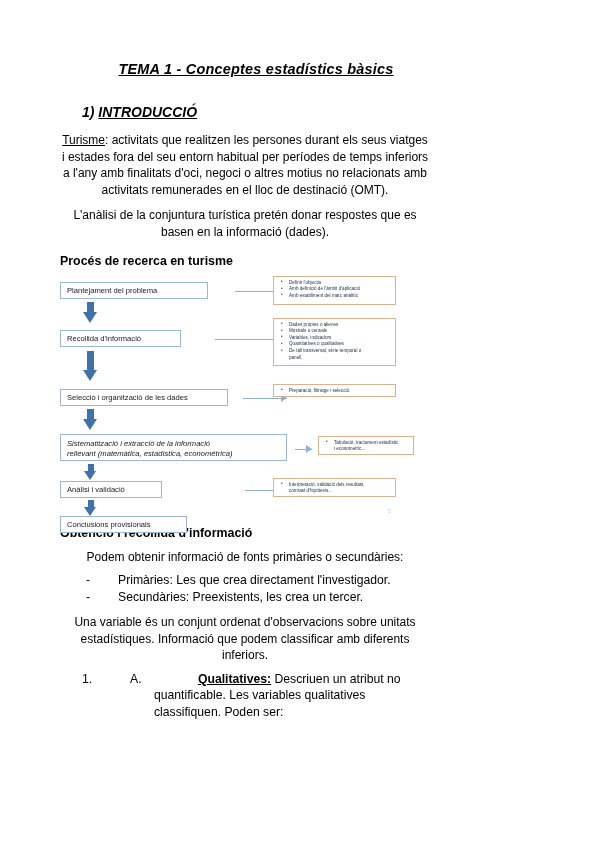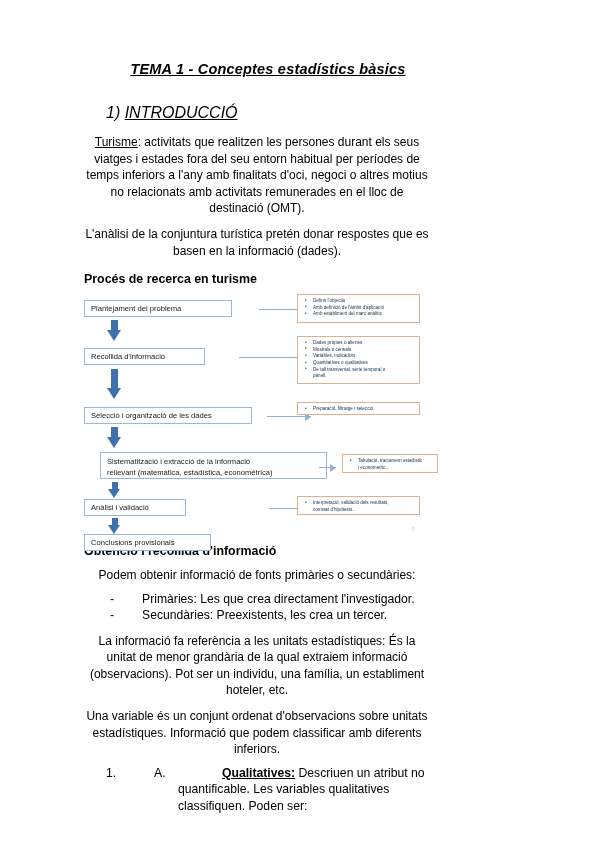--- a/index.html
+++ b/index.html
@@ -14,37 +14,37 @@
     font-family: "Liberation Sans", sans-serif;
     color: #000000;
     position: relative;
     overflow: hidden;
   }
   .page {
     position: absolute;
     left: 0; top: 0;
     width: 500px;
     height: 848px;
-    padding: 52px 70px 20px 84px;
+    padding: 52px 70px 20px 60px;
   }
 
   
   .doc-title {
     font-size: 14.5px;
     font-weight: bold;
     font-style: italic;
     text-decoration: underline;
     text-align: center;
     letter-spacing: 0.2px;
     margin: 9px 0 0 0;
     padding-left: 22px;
   }
   .section-num {
-    font-size: 16px;
-    font-weight: normal;
+    font-size: 14px;
+    font-weight: bold;
     font-style: italic;
     margin: 27px 0 12px 0;
     padding-left: 22px;
   }
   .section-num .u { text-decoration: underline; }
 
   
   p.body {
     font-size: 12px;
     line-height: 16.6px;
@@ -256,21 +256,21 @@
       <span class="shaft"></span>
         <span class="head"></span>
     </div>
 
     <div class="flowbox" style="left:0px; top:113px; width:168px; height:17px;">Selecció i organització de les dades</div>
     <div class="arrow-down" style="left:23px; top:133px;">
       <span class="shaft"></span>
         <span class="head"></span>
     </div>
 
-    <div class="flowbox two-line" style="left:16px; top:158px; width:227px; height:27px;">Sistematització i extracció  de la informació
+    <div class="flowbox two-line" style="left:0px; top:158px; width:227px; height:27px;font-style:italic;">Sistematització i extracció  de la informació
 rellevant (matemàtica, estadística, econométrica)</div>
     <div class="arrow-down small" style="left:24px; top:188px;">
       <span class="shaft"></span>
         <span class="head"></span>
     </div>
 
     <div class="flowbox" style="left:0px; top:205px; width:102px; height:17px;">Anàlisi i validació</div>
     <div class="arrow-down small" style="left:24px; top:224px;">
       <span class="shaft"></span>
         <span class="head"></span>
@@ -343,21 +343,20 @@
 
   <h3 class="sub tight">Obtenció i recollida d'informació</h3>
 
   <p class="body">Podem obtenir informació de fonts primàries o secundàries:</p>
 
   <ul class="dash">
     <li><span class="dash-mark">-</span><span>Primàries: Les que crea directament l'investigador.</span></li>
     <li><span class="dash-mark">-</span><span>Secundàries: Preexistents, les crea un tercer.</span></li>
   </ul>
 
-  <p class="body"> La informació fa referència a les unitats estadístiques: És la unitat de menor grandària de la qual extraiem informació (observacions). Pot ser un individu, una família, un establiment hoteler, etc.</p>
 
   <p class="body">Una variable és un conjunt ordenat d'observacions sobre unitats estadístiques. Informació que podem classificar amb diferents inferiors.</p>
 
   <ol class="numlist">
     <li>
       <span class="marker">1.</span>
       <ol class="letterlist">
         <li>
           <span class="marker">A.</span><span class="b u">Qualitatives:</span><span> Descriuen un atribut no quantificable. Les variables qualitatives classifiquen. Poden ser:</span>
         </li>

